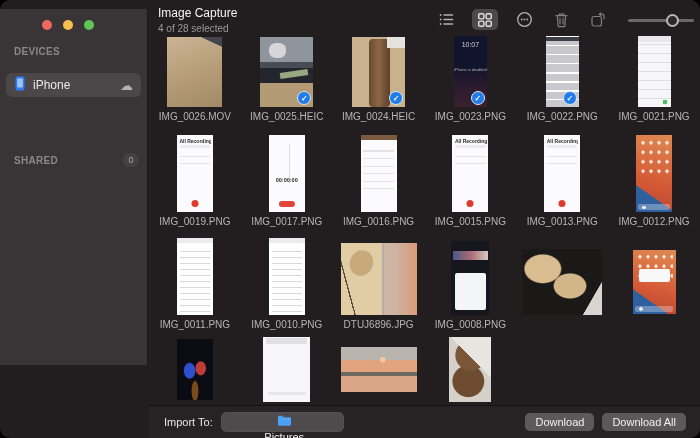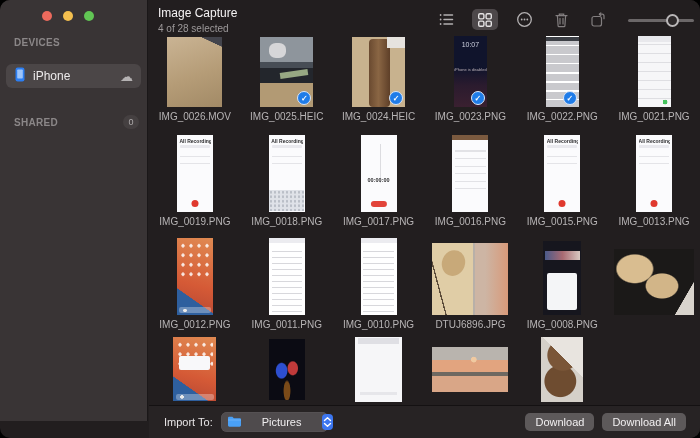--- a/index.html
+++ b/index.html
@@ -1,31 +1,31 @@
 <!DOCTYPE html>
 <html><head>
 <meta charset="utf-8">
 <style>
   * { margin:0; padding:0; box-sizing:border-box; }
   html,body { width:700px; height:438px; background:#000; font-family:"Liberation Sans", sans-serif; overflow:hidden; }
   .window { position:relative; width:700px; height:438px; border-radius:10px; overflow:hidden; background:#221e1f; }
 
   
-  .sidebar { position:absolute; left:0; top:0; width:148px; height:421px; background:#393435; border-right:1px solid #1a1718; }
+  .sidebar { position:absolute; left:0; top:9px; width:148px; height:356px; background:#393435; border-right:1px solid #1a1718; }
   .traffic { display:flex; gap:11px; padding:11px 0 0 42px; }
   .tl { width:10px; height:10px; border-radius:50%; }
   .tl.red { background:#ec6a5d; }
   .tl.yellow { background:#f4bf4f; }
   .tl.green { background:#61c554; }
   .side-label { margin:16px 0 0 14px; font-size:10px; font-weight:700; letter-spacing:.3px; color:#8b8788; }
   .side-item { margin:11px 6px 0 6px; height:24px; border-radius:6px; display:flex; align-items:center; padding:0 8px 0 8px; color:#eceaeb; font-size:12px; }
   .side-item.selected { background:#4b4647;margin-top:16px; }
   .side-item .dev-name { margin-left:7px; flex:1; }
   .cloud-glyph { font-size:13px; color:#b5b2b3; line-height:1; }
-  .shared-row { margin:27px 8px 0 14px; display:flex; align-items:center; }
+  .shared-row { margin:56px 8px 0 14px; display:flex; align-items:center; }
   .shared-row .side-label { margin:0; flex:1; }
   .count-badge { min-width:16px; height:14px; border-radius:8px; background:#454041; color:#aeaaab; font-size:9px; display:flex; align-items:center; justify-content:center; padding:0 4px; }
 
   
   .main { position:absolute; left:149px; top:0; right:0; bottom:0; display:flex; flex-direction:column; background:#221e1f; }
   .topbar { height:36px; flex:none; display:flex; align-items:flex-start; padding:7px 6px 0 9px; }
   .titles { flex:1; min-width:0; }
   .app-title { font-size:12px; font-weight:400; color:#f5f3f4; line-height:1.15; }
   .app-subtitle { font-size:10px; color:#9c9899; margin-top:2px; }
   .tools { display:flex; align-items:center; gap:15px; padding-top:2px; }
@@ -92,21 +92,21 @@
   .t-night { width:36px; height:61px; background:radial-gradient(ellipse at 35% 52%,#2d4fd0 0 16%,rgba(0,0,0,0) 19%),radial-gradient(ellipse at 66% 48%,#c03a3a 0 14%,rgba(0,0,0,0) 17%),radial-gradient(ellipse at 50% 85%,#7a4a18 0 12%,rgba(0,0,0,0) 15%),#0b0b13; }
   .t-whiteshot { width:47px; height:65px; background:#f6f6f8; }
   .t-whiteshot::before { content:""; position:absolute; top:3%; left:6%; right:6%; height:9%; background:#dfdfe4; }
   .t-whiteshot::after { content:""; position:absolute; bottom:10%; left:10%; right:10%; height:4%; background:#e6e6ea; }
   .t-sunlake { width:76px; height:45px; background:radial-gradient(circle at 55% 28%,#f0c9a0 0 2.5px,rgba(0,0,0,0) 3.2px),linear-gradient(180deg,#b9b4ae 0 30%,#e2a47f 30% 55%,#6e6861 55% 64%,#d9a687 64% 100%); }
   .t-cookies { width:42px; height:65px; background:linear-gradient(45deg,rgba(0,0,0,0) 62%,#e8e4df 62%),radial-gradient(circle at 52% 28%,#7a5638 0 29%,rgba(0,0,0,0) 31%),radial-gradient(circle at 46% 68%,#6e4c30 0 31%,rgba(0,0,0,0) 33%),#d5d0c9; }
 
   
   .footer { height:33px; flex:none; background:#272324; border-top:1px solid #141112; display:flex; align-items:center; padding:0 14px 0 15px; gap:8px; }
   .import-label { font-size:11px; color:#e8e6e7; }
-  .popup { width:107px; height:20px; background:#4f4b4d; border-radius:6px; display:flex; align-items:center; padding:0 2px 0 6px; gap:21px; box-shadow:0 0 0 .5px #5c585a inset; }
+  .popup { width:123px; height:20px; background:#4f4b4d; border-radius:6px; display:flex; align-items:center; padding:0 2px 0 6px; gap:1px; box-shadow:0 0 0 .5px #5c585a inset;flex-direction:column; }
   .popup .dest { flex:1; font-size:11px; color:#f0eeef; }
   .stepper { width:15px; height:16px; border-radius:4px; background:#3c76f0; display:flex; align-items:center; justify-content:center; }
   .footer .spacer { flex:1; }
   .dl-btn { height:18px; border:none; border-radius:5px; background:#5d595a; color:#f2f0f1; font-size:11px; font-family:"Liberation Sans", sans-serif; padding:0 10px; display:flex; align-items:center; }
 </style>
 </head>
 <body>
 
 <div class="window">
 
@@ -235,27 +235,20 @@
       </div>
 
       <div class="cell">
         <div class="thumb t-vm">
           <span class="ptext">All Recordings</span>
           <span class="rec-dot"></span>
         </div>
         <div class="fname">IMG_0019.PNG</div>
       </div>
       <div class="cell">
-        <div class="thumb t-vmkb">
-          <span class="ptext">All Recordings</span>
-          <span class="kb"></span>
-        </div>
-        <div class="fname">IMG_0018.PNG</div>
-      </div>
-      <div class="cell">
         <div class="thumb t-newrec">
           <span class="ptext">00:00:00</span>
           <span class="rec-pill"></span>
         </div>
         <div class="fname">IMG_0017.PNG</div>
       </div>
       <div class="cell">
         <div class="thumb t-listmenu"></div>
         <div class="fname">IMG_0016.PNG</div>
       </div>

